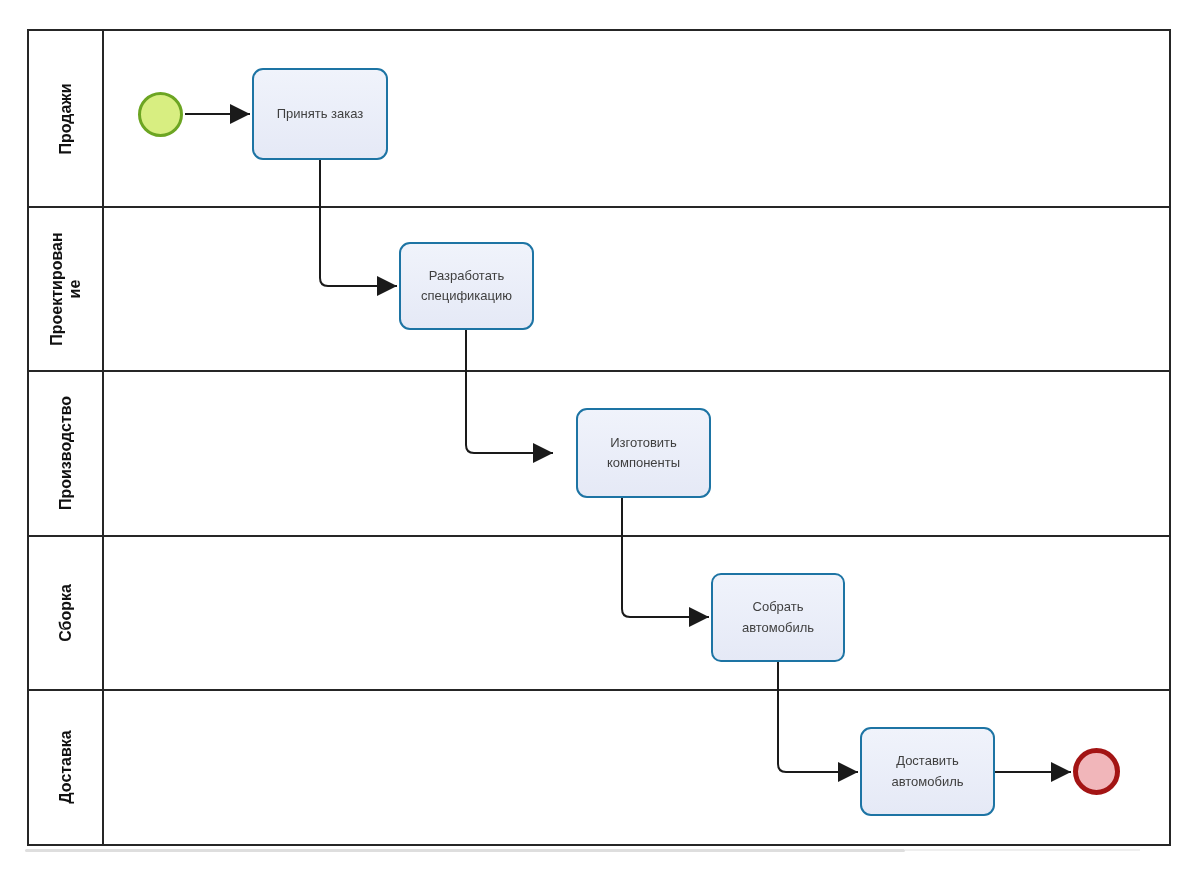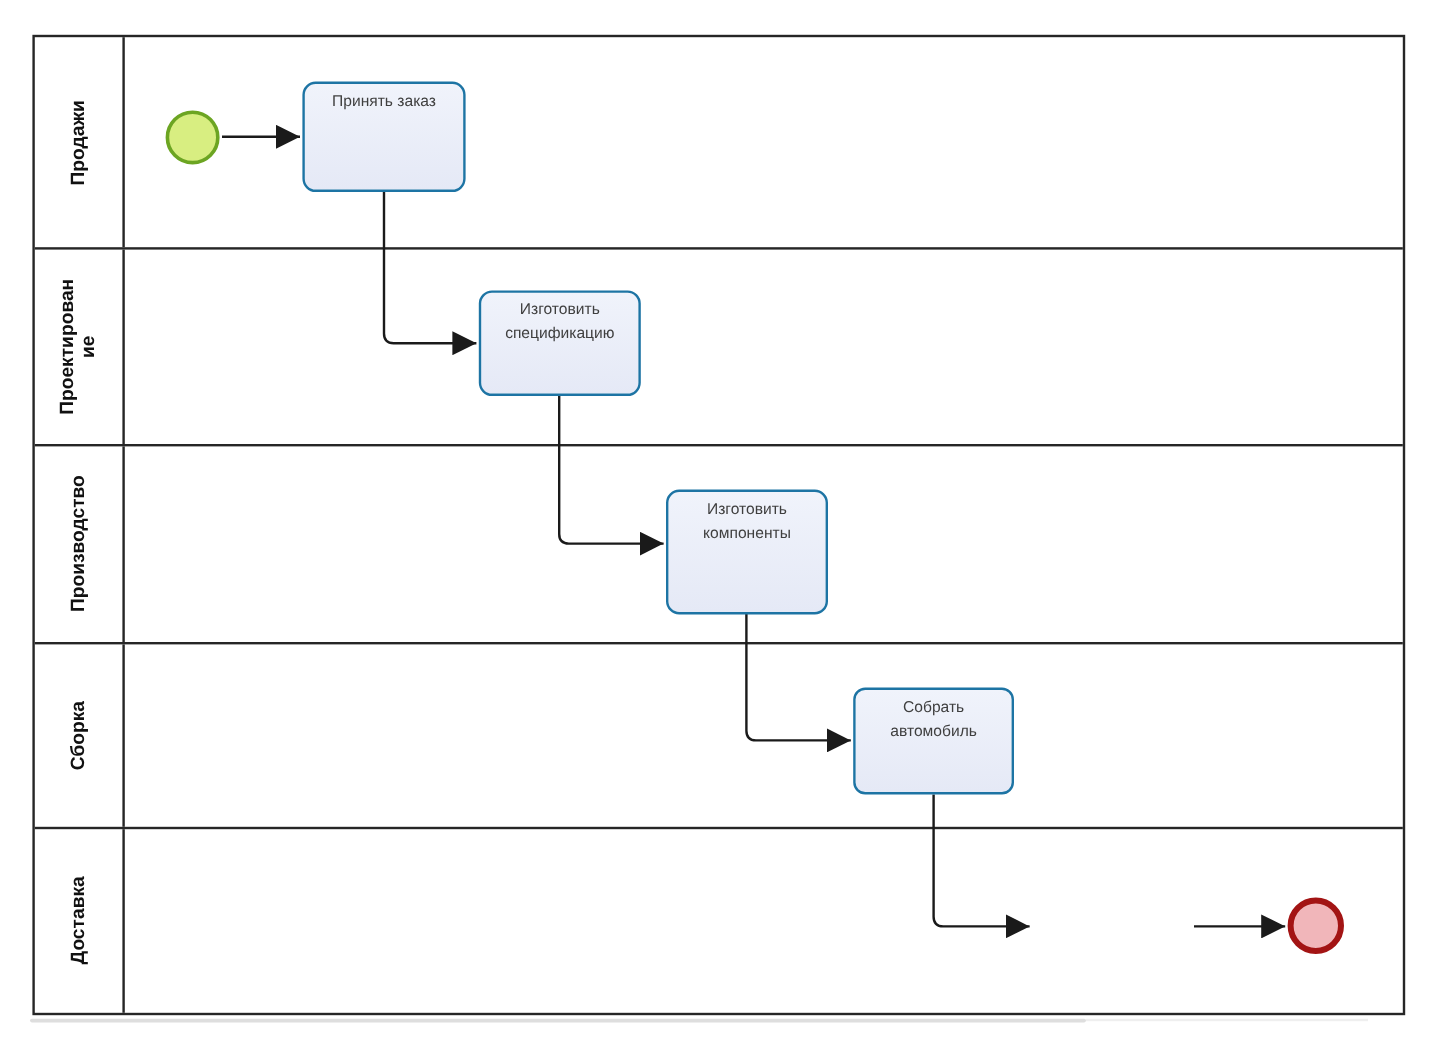--- a/index.html
+++ b/index.html
@@ -60,21 +60,21 @@
     flex: 1 1 auto;
   }
   
   .task {
     position: absolute;
     box-sizing: border-box;
     border: 2px solid #1d74a4;
     border-radius: 11px;
     background: linear-gradient(#f0f3fb, #e5e9f6);
     display: flex;
-    align-items: flex-start;
+    align-items: center;
     justify-content: center;
     text-align: center;
     font-size: 13px;
     line-height: 1.55;
     color: #3f3f3f;
     padding: 4px 8px;
     z-index: 3;
   }
   .event {
     position: absolute;
@@ -127,21 +127,21 @@
     position: absolute;
     left: 905px;
     top: 849px;
     width: 235px;
     height: 2px;
     background: #efefef;
   }
   
   #task-0 { left: 252px; top: 68px;  width: 136px; height: 92px; }
   #task-1 { left: 399px; top: 242px; width: 135px; height: 88px; }
-  #task-2 { left: 555px; top: 408px; width: 135px; height: 104px; }
+  #task-2 { left: 576px; top: 408px; width: 135px; height: 90px; }
   #task-3 { left: 711px; top: 573px; width: 134px; height: 89px; border-radius: 10px; }
   #task-4 { left: 860px; top: 727px; width: 135px; height: 89px; }
 </style>
 </head>
 <body>
 
 <div class="canvas">
 
   <div class="pool">
     <div class="lane" style="height:176px;">
@@ -190,25 +190,28 @@
     <path class="flow-path" d="M 995 772 H 1071" marker-end="url(#arrow)"></path>
   </svg>
 
   <div class="event event-start"></div>
   <div class="event event-end"></div>
 
   <div class="task" id="task-0">
     <span>Принять заказ</span>
   </div>
   <div class="task" id="task-1">
-    <span>Изготовить спецификацию</span>
+    <span>Разработать спецификацию</span>
   </div>
   <div class="task" id="task-2">
     <span>Изготовить компоненты</span>
   </div>
   <div class="task" id="task-3">
     <span>Собрать автомобиль</span>
   </div>
+  <div class="task" id="task-4">
+    <span>Доставить автомобиль</span>
+  </div>
 
   <div class="shadow-bar-1"></div>
   <div class="shadow-bar-2"></div>
 
 </div>
 
 </body></html>

